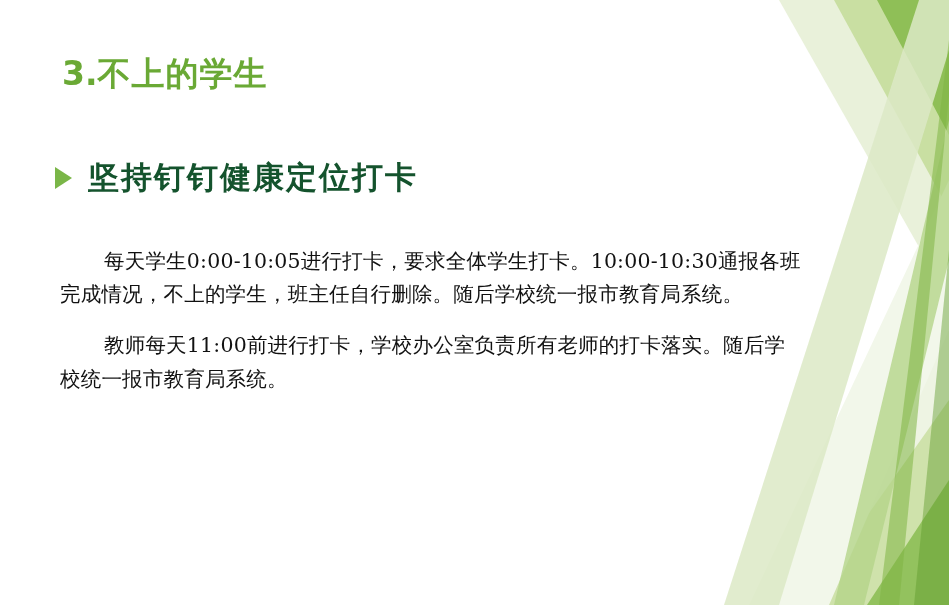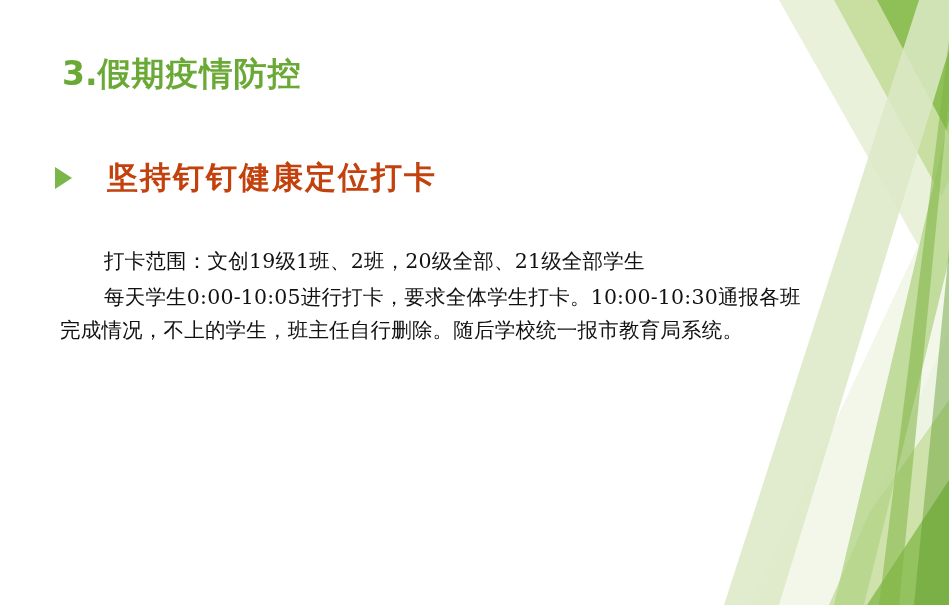--- a/index.html
+++ b/index.html
@@ -55,24 +55,23 @@
     border-top: 11px solid transparent;
     border-bottom: 11px solid transparent;
     border-left: 17px solid #7ab648;
     margin-right: 16px;
     flex: none;
   }
   #bullet-text {
     font-family: "DejaVu Sans", sans-serif;
     font-size: 31px;
     font-weight: bold;
-    color: #c2410c;
+    color: #14532d;
     letter-spacing: 2px;
     white-space: nowrap;
-    margin-left: 19px;
   }
   #body {
     position: absolute;
     left: 60px;
     top: 245px;
     width: 745px;
     font-family: "DejaVu Serif", serif;
     font-size: 20.5px;
     color: #111111;
     line-height: 1.62;
@@ -99,26 +98,26 @@
     <polygon points="320,605 175,605 320,400" fill="#cfe2ab"></polygon>
     <polygon points="320,605 238,605 320,480" fill="#93c25e"></polygon>
     <polygon points="320,180 320,330 200,605 120,605" fill="#f2f7ea"></polygon>
     <polygon points="290,0 320,0 320,50 150,605 95,605" fill="#dce9c6" opacity="0.85"></polygon>
     <polygon points="320,120 320,260 235,605 205,605" fill="#b4d489" opacity="0.8"></polygon>
     <polygon points="320,40 320,95 270,605 250,605" fill="#7fb544" opacity="0.55"></polygon>
     <polygon points="320,250 320,605 285,605" fill="#5f9c2c" opacity="0.45"></polygon>
   </svg>
 
   <div id="title">
-    <span class="num">3.</span><span>假期疫情防控</span>
+    <span class="num">3.</span><span>不上的学生</span>
   </div>
 
   <div id="bullet-row">
     <div id="bullet-marker"></div>
     <div id="bullet-text">坚持钉钉健康定位打卡</div>
   </div>
 
   <div id="body">
-    <p>打卡范围：文创19级1班、2班，20级全部、21级全部学生</p>
     <p>每天学生0:00-10:05进行打卡，要求全体学生打卡。10:00-10:30通报各班完成情况，不上的学生，班主任自行删除。随后学校统一报市教育局系统。</p>
+    <p class="p-gap">教师每天11:00前进行打卡，学校办公室负责所有老师的打卡落实。随后学校统一报市教育局系统。</p>
   </div>
 
 </div>
 
 </body></html>

